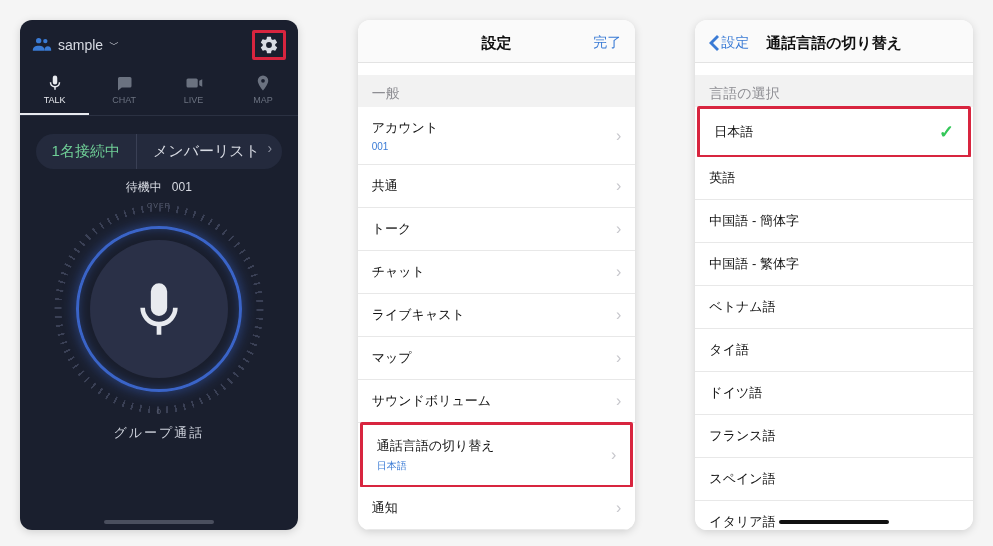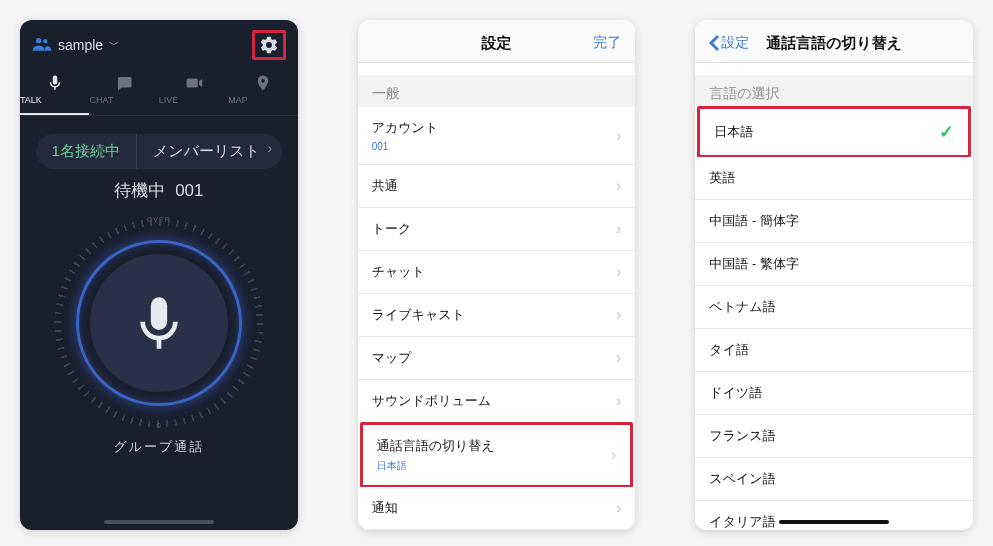--- a/index.html
+++ b/index.html
@@ -26,32 +26,32 @@
   .p1-header {
     display:flex; align-items:center; justify-content:space-between;
     padding: 10px 12px 8px;
   }
   .p1-user { display:flex; align-items:center; gap:6px; font-size:14px; color:#d8dbe3;}
   .people-icon svg { width:20px; height:14px; fill:#3a7bd5; }
   .chev-down { font-size:10px; color:#d8dbe3;}
   .gear-wrap { border:3px solid #d8253f; padding:2px 4px; border-radius:2px;}
   .gear-wrap svg { width:20px; height:20px; fill:#d8dbe3; display:block;}
   .p1-tabs { display:flex; border-bottom:1px solid #2b3142;}
-  .p1-tab { flex:1; padding:6px 0 8px; font-size:9px; color:#6b7280; position:relative;}
+  .p1-tab { flex:1; text-align:center; padding:6px 0 8px; font-size:9px; color:#6b7280; position:relative;}
   .p1-tab.active { color:#e8eaef; border-bottom:2px solid #e8eaef;}
   .p1-tab svg { width:22px; height:18px; display:block; margin:0 auto 3px; fill:currentColor;}
   .p1-pill-row { display:flex; justify-content:center; margin:18px 0 10px;}
   .p1-pill {
     display:flex; background:#242a3d; border-radius:18px; font-size:15px;align-items:flex-end;
   }
   .p1-pill span { padding:8px 16px;}
   .p1-pill .left { color:#6fcf97;}
   .p1-pill .right { color:#d8dbe3; border-left:1px solid #3a4055; position:relative; padding-right:22px;}
   .p1-pill .right::after { content:"›"; position:absolute; right:10px; top:6px; color:#8a8f9e; font-size:14px;}
-  .p1-status { text-align:center; font-size:17px; color:#d8dbe3; margin-bottom:10px;}
+  .p1-status { text-align:center; font-size:12px; color:#d8dbe3; margin-bottom:2px;}
   .p1-status .gap{ display:inline-block; width:10px;}
   .dial-wrap { position:relative; width:210px; height:210px; margin:6px auto 0;}
   .dial-dots {
     position:absolute; inset:0; border-radius:50%;
     background:
       repeating-conic-gradient(#3a4055 0deg 1deg, transparent 1deg 5deg);
     -webkit-mask: radial-gradient(circle, transparent 97px, #000 98px, #000 104px, transparent 105px);
     mask: radial-gradient(circle, transparent 97px, #000 98px, #000 104px, transparent 105px);
   }
   .dial-over { position:absolute; top:-2px; left:50%; transform:translateX(-50%); font-size:7px; letter-spacing:1px; color:#5a6072;}

